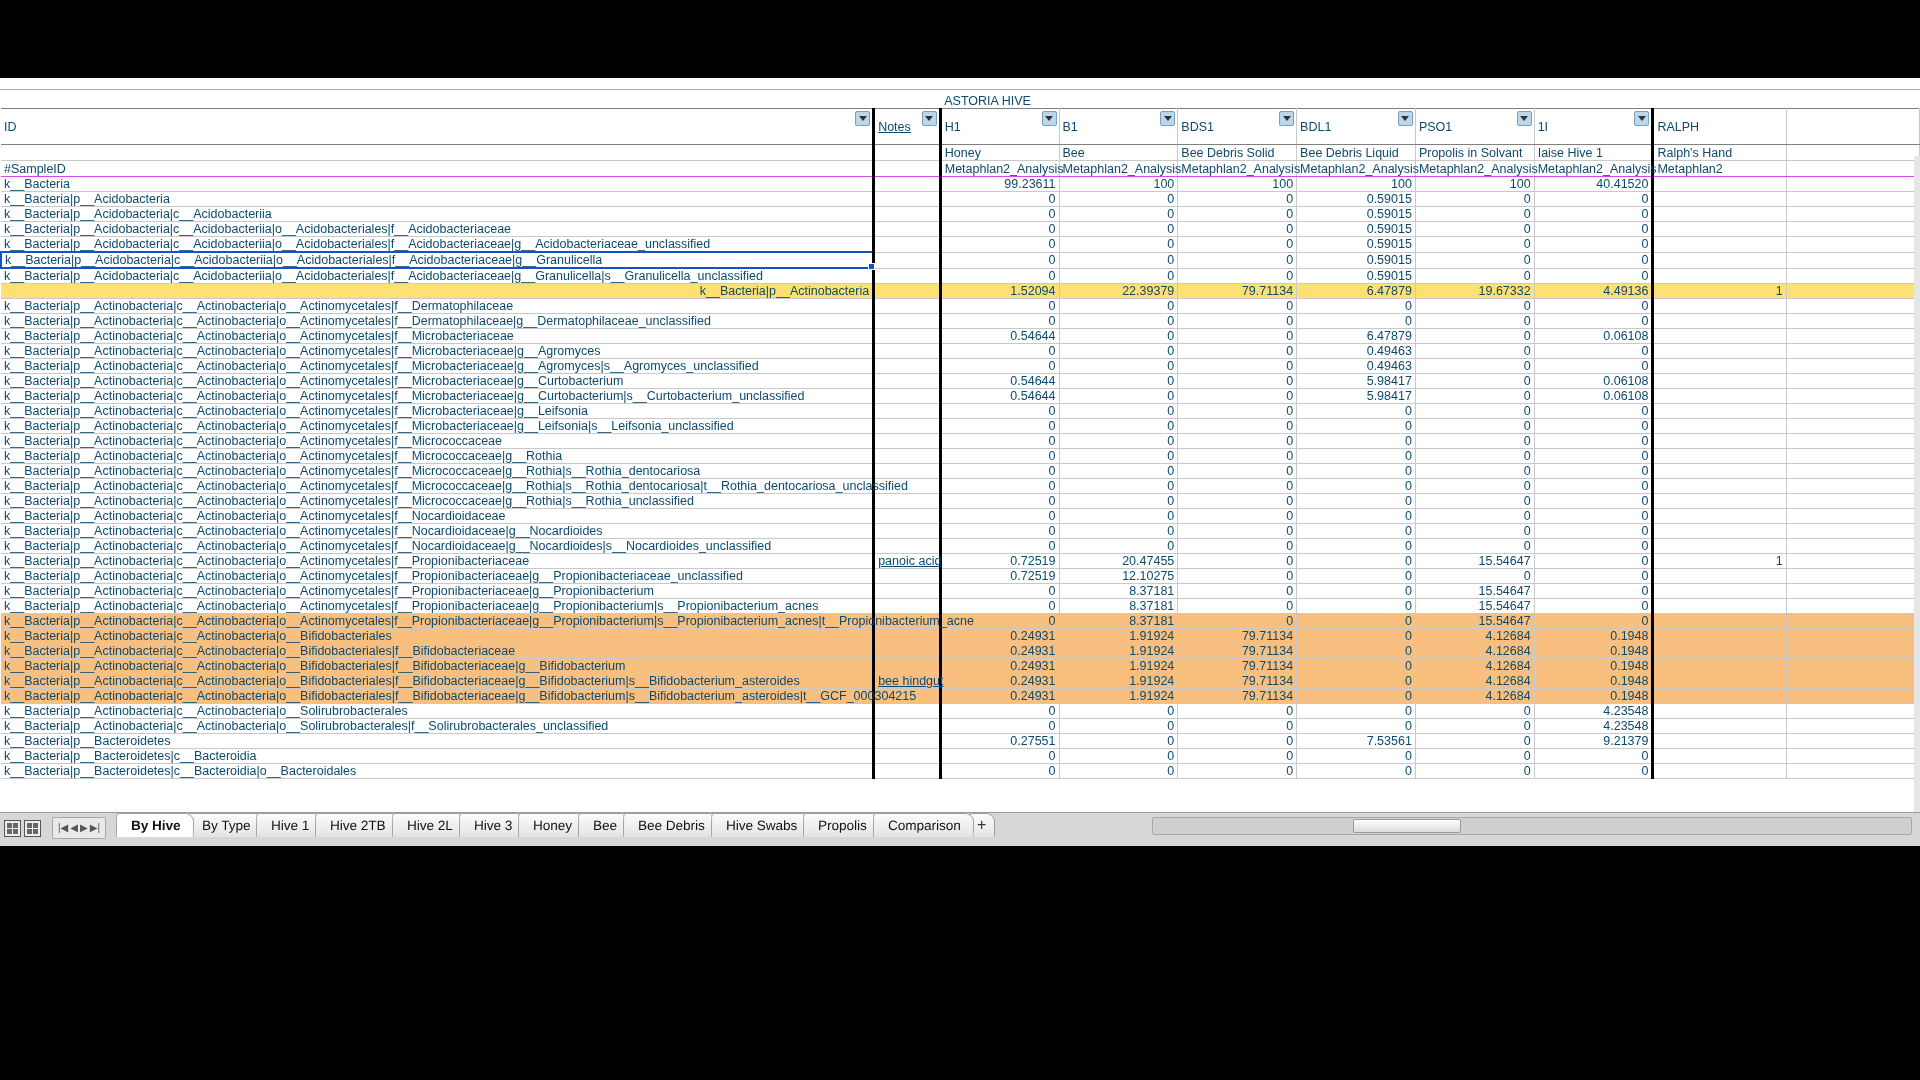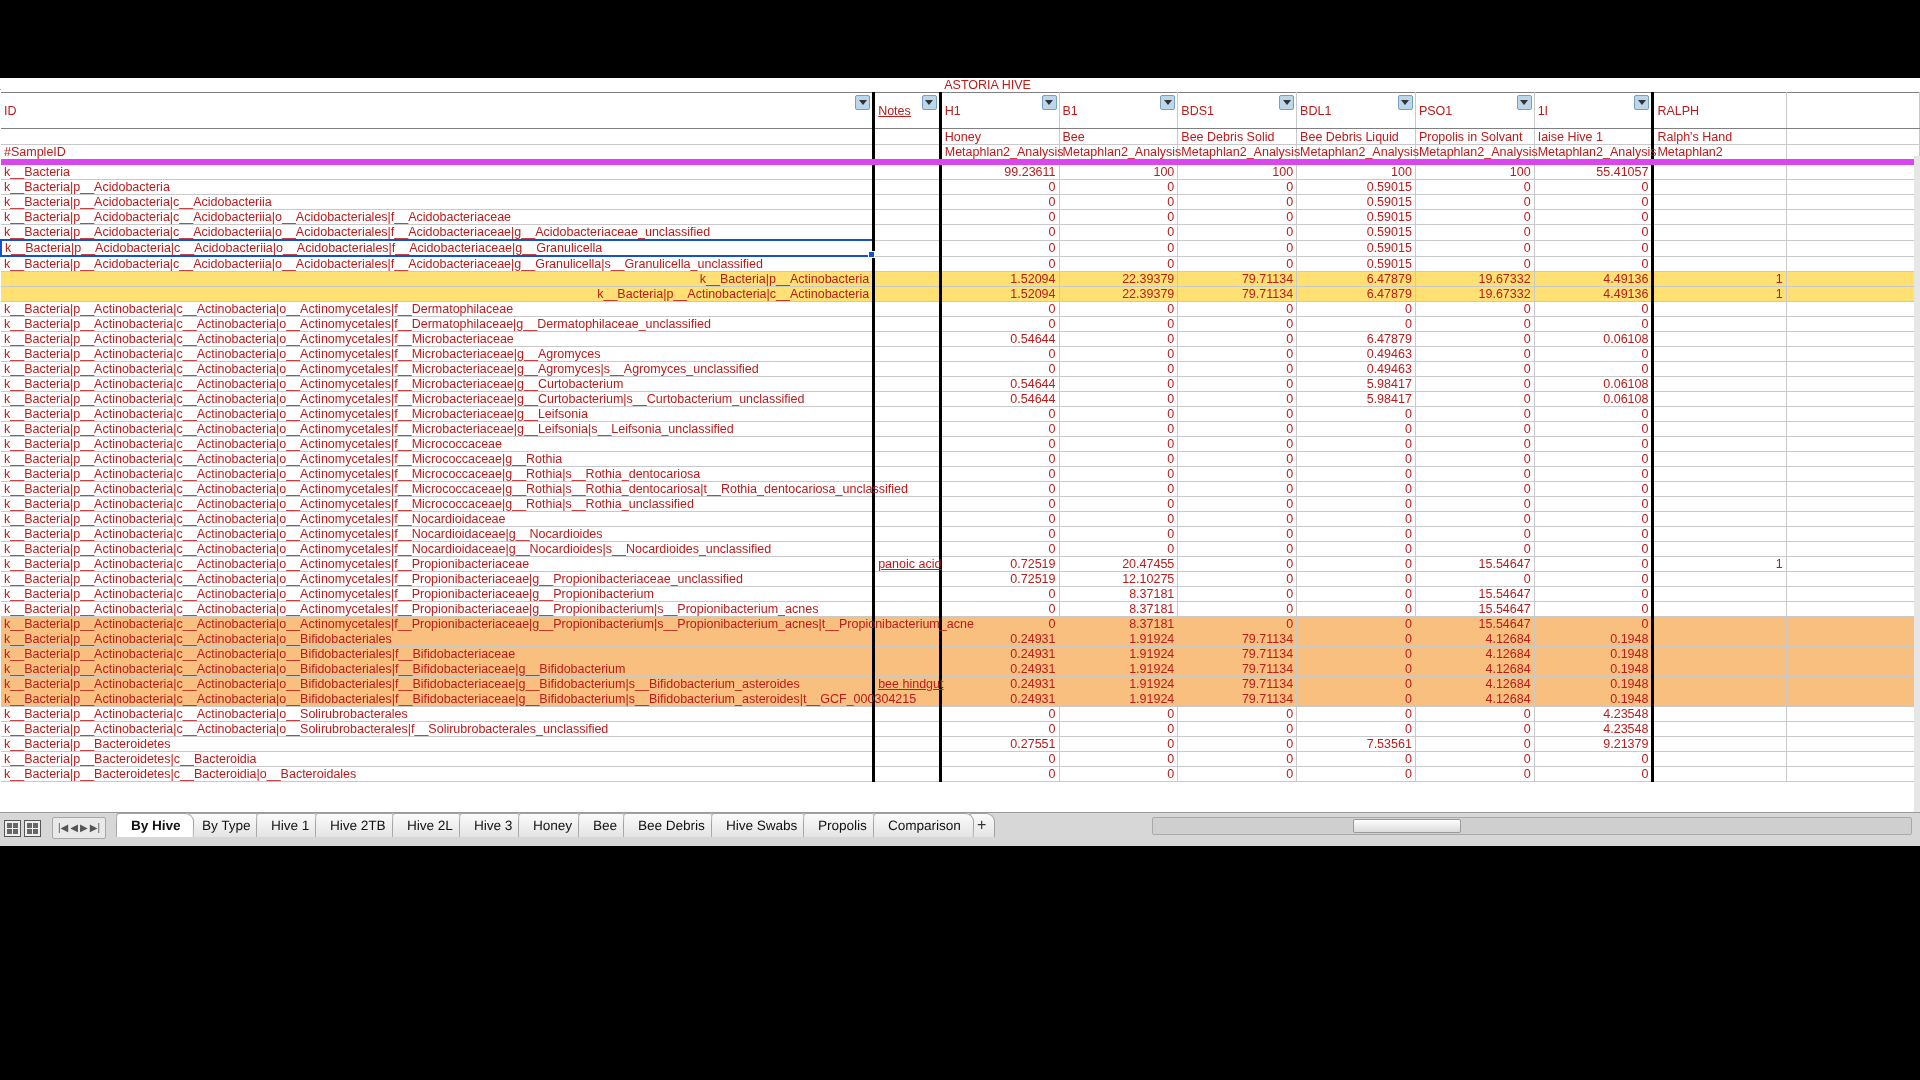--- a/index.html
+++ b/index.html
@@ -15,25 +15,25 @@
     width: 1920px; height: 734px;
     background: #ffffff;
     overflow: hidden;
   }
   
   .topstrip {
     position: absolute; left: 0; top: 0; width: 1920px; height: 12px;
     background: #fff; border-bottom: 1px solid #aaa;
   }
   .grid {
-    position: absolute; left: 0; top: 0; width: 1920px;
+    position: absolute; left: 0; top: 16px; width: 1920px;
     border-collapse: collapse;
     table-layout: fixed;
     font-size: 12.5px;
-    color: #b91c1c;
+    color: #0c4a6e;
   }
   .grid td, .grid th {
     border-bottom: 1px solid #c9c9c9;
     border-right: 1px solid #c9c9c9;
     height: 15px;
     padding: 0 3px;
     white-space: nowrap;
     overflow: visible;
     font-weight: normal;
     text-align: left;
@@ -68,21 +68,21 @@
     display: flex; align-items: center; justify-content: center;
   }
   .fbtn i {
     display:block;
     width: 0; height: 0;
     border-left: 4px solid transparent;
     border-right: 4px solid transparent;
     border-top: 5px solid #333;
   }
   tr.r-sub td { height: 16px; }
-  tr.r-meta td { height: 16px; border-bottom: 6px solid #d946ef; }
+  tr.r-meta td { height: 16px; border-bottom: 1px solid #d946ef; }
 
   
   .bx-l { border-left: 3px solid #000 !important; }
   .bx-r { border-right: 3px solid #000 !important; margin-top: 48px; }
 
   tr.hl-yellow td { background: #ffe173 !important; text-align: right; }
   tr.hl-orange td { background: #f9bf7f !important; }
 
   tr.selected td { background: #fff; }
   tr.selected td.c-id {
@@ -250,21 +250,21 @@
           <td class="c-last"></td>
         </tr>
         <tr class="r-data">
           <td class="c-id">k__Bacteria</td>
           <td class="c-notes bx-l"></td>
           <td class="c-data num bx-l">99.23611</td>
           <td class="c-data num">100</td>
           <td class="c-data num">100</td>
           <td class="c-data num">100</td>
           <td class="c-data num">100</td>
-          <td class="c-data num bx-r">55.41057</td>
+          <td class="c-data num bx-r">40.41520</td>
           <td class="c-last num"></td>
           <td class="c-last"></td>
         </tr>
         <tr class="r-data">
           <td class="c-id">k__Bacteria|p__Acidobacteria</td>
           <td class="c-notes bx-l"></td>
           <td class="c-data num bx-l">0</td>
           <td class="c-data num">0</td>
           <td class="c-data num">0</td>
           <td class="c-data num">0.59015</td>
@@ -328,32 +328,20 @@
           <td class="c-data num">0</td>
           <td class="c-data num">0</td>
           <td class="c-data num">0.59015</td>
           <td class="c-data num">0</td>
           <td class="c-data num bx-r">0</td>
           <td class="c-last num"></td>
           <td class="c-last"></td>
         </tr>
         <tr class="r-data hl-yellow">
           <td class="c-id">k__Bacteria|p__Actinobacteria</td>
-          <td class="c-notes bx-l"></td>
-          <td class="c-data num bx-l">1.52094</td>
-          <td class="c-data num">22.39379</td>
-          <td class="c-data num">79.71134</td>
-          <td class="c-data num">6.47879</td>
-          <td class="c-data num">19.67332</td>
-          <td class="c-data num bx-r">4.49136</td>
-          <td class="c-last num">1</td>
-          <td class="c-last"></td>
-        </tr>
-        <tr class="r-data hl-yellow">
-          <td class="c-id">k__Bacteria|p__Actinobacteria|c__Actinobacteria</td>
           <td class="c-notes bx-l"></td>
           <td class="c-data num bx-l">1.52094</td>
           <td class="c-data num">22.39379</td>
           <td class="c-data num">79.71134</td>
           <td class="c-data num">6.47879</td>
           <td class="c-data num">19.67332</td>
           <td class="c-data num bx-r">4.49136</td>
           <td class="c-last num">1</td>
           <td class="c-last"></td>
         </tr>

